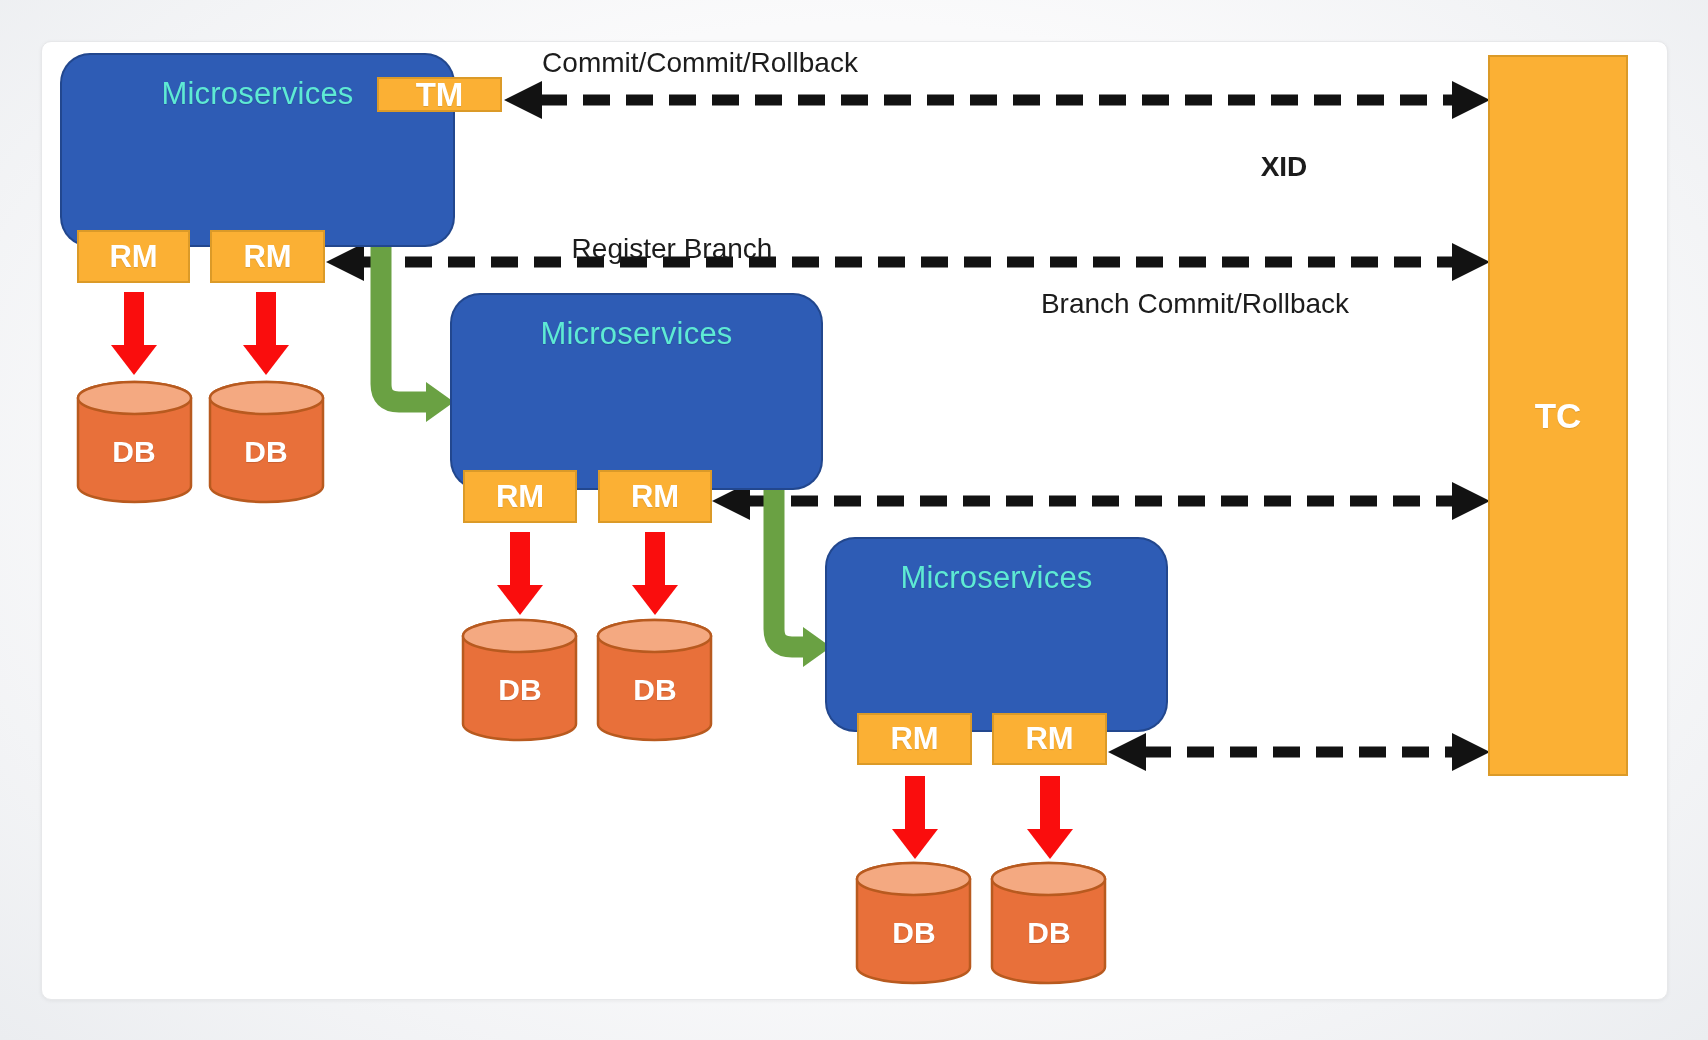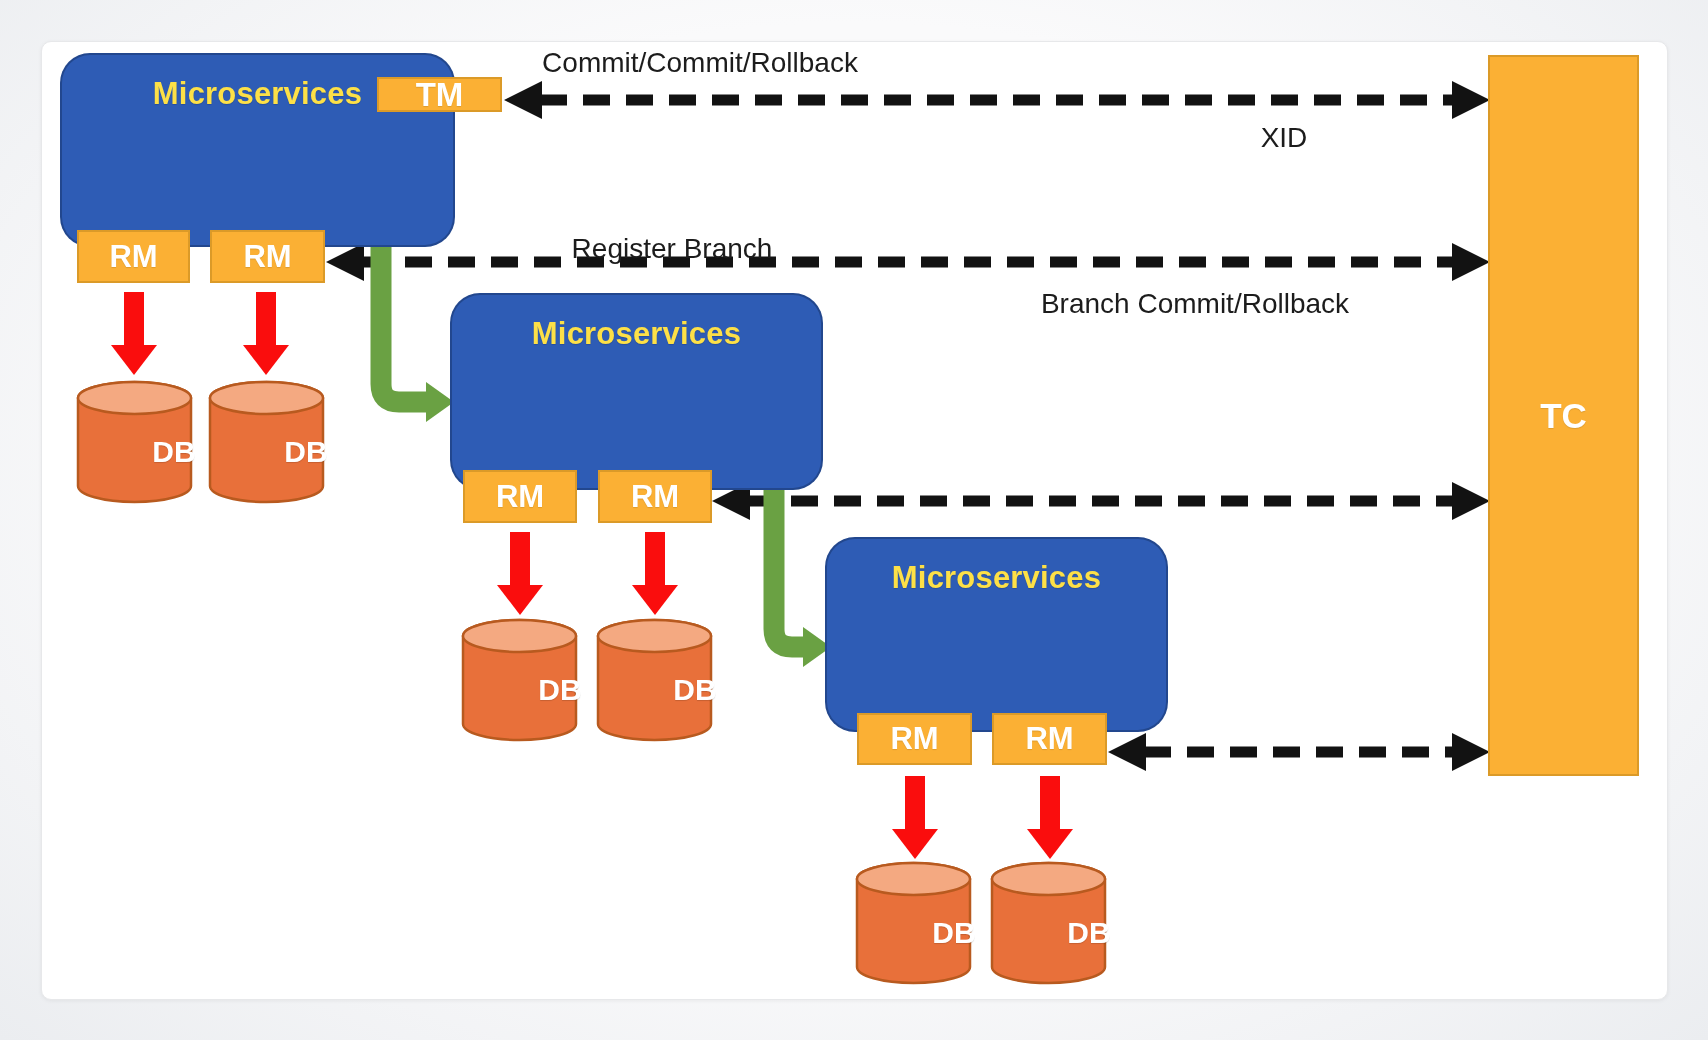--- a/index.html
+++ b/index.html
@@ -33,49 +33,48 @@
 
   .ms-box{
     position:absolute;
     background:var(--microservice-blue);
     border:2px solid var(--box-border);
     border-radius:30px;
     display:flex;justify-content:center;align-items:flex-start;
     padding-top:21px;
   }
   .ms-box .title{
-    color:#fde047;font-weight:bold;font-size:31px;letter-spacing:0.2px;
+    color:#5eead4;font-weight:normal;font-size:31px;letter-spacing:0.2px;
     text-shadow:0 1px 1px rgba(0,0,0,0.15);
   }
   .badge{
     position:absolute;
     background:var(--badge-orange);
     border:2px solid var(--badge-border);
     display:flex;align-items:center;justify-content:center;
     color:#fff;font-weight:bold;font-size:31px;
     text-shadow:0 1px 1px rgba(0,0,0,0.12);
   }
   .tc-box{
-    position:absolute;left:1488px;top:55px;width:151px;height:721px;
+    position:absolute;left:1488px;top:55px;width:140px;height:721px;
     background:var(--badge-orange);
     border:2px solid var(--badge-border);
     display:flex;align-items:center;justify-content:center;
     color:#fff;font-weight:bold;font-size:35px;
     text-shadow:0 1px 1px rgba(0,0,0,0.12);
   }
   .edge-label{
     position:absolute;transform:translate(-50%,-50%);
     color:var(--label-ink);font-size:28px;white-space:nowrap;
   }
-  .edge-label.bold{font-weight:normal;}
+  .edge-label.bold{font-weight:bold;margin-top:29px;}
   .db-label{
     position:absolute;transform:translate(-50%,-50%);
     color:#fff;font-weight:bold;font-size:30px;
     text-shadow:0 1px 1px rgba(0,0,0,0.15);
-    margin-left:40px;
   }
   .dashed-line{stroke:var(--arrow-black);stroke-width:11;stroke-dasharray:27 16;fill:none;}
   .head{fill:var(--arrow-black);}
   .green-path{stroke:var(--arrow-green);stroke-width:21;fill:none;}
   .green-head{fill:var(--arrow-green);}
   .red-shaft{fill:var(--arrow-red);}
   .red-head{fill:var(--arrow-red);}
   .cyl-body{fill:var(--db-body);stroke:var(--db-stroke);stroke-width:2.5;}
   .cyl-top{fill:var(--db-top);stroke:var(--db-stroke);stroke-width:2.5;}
 </style>

